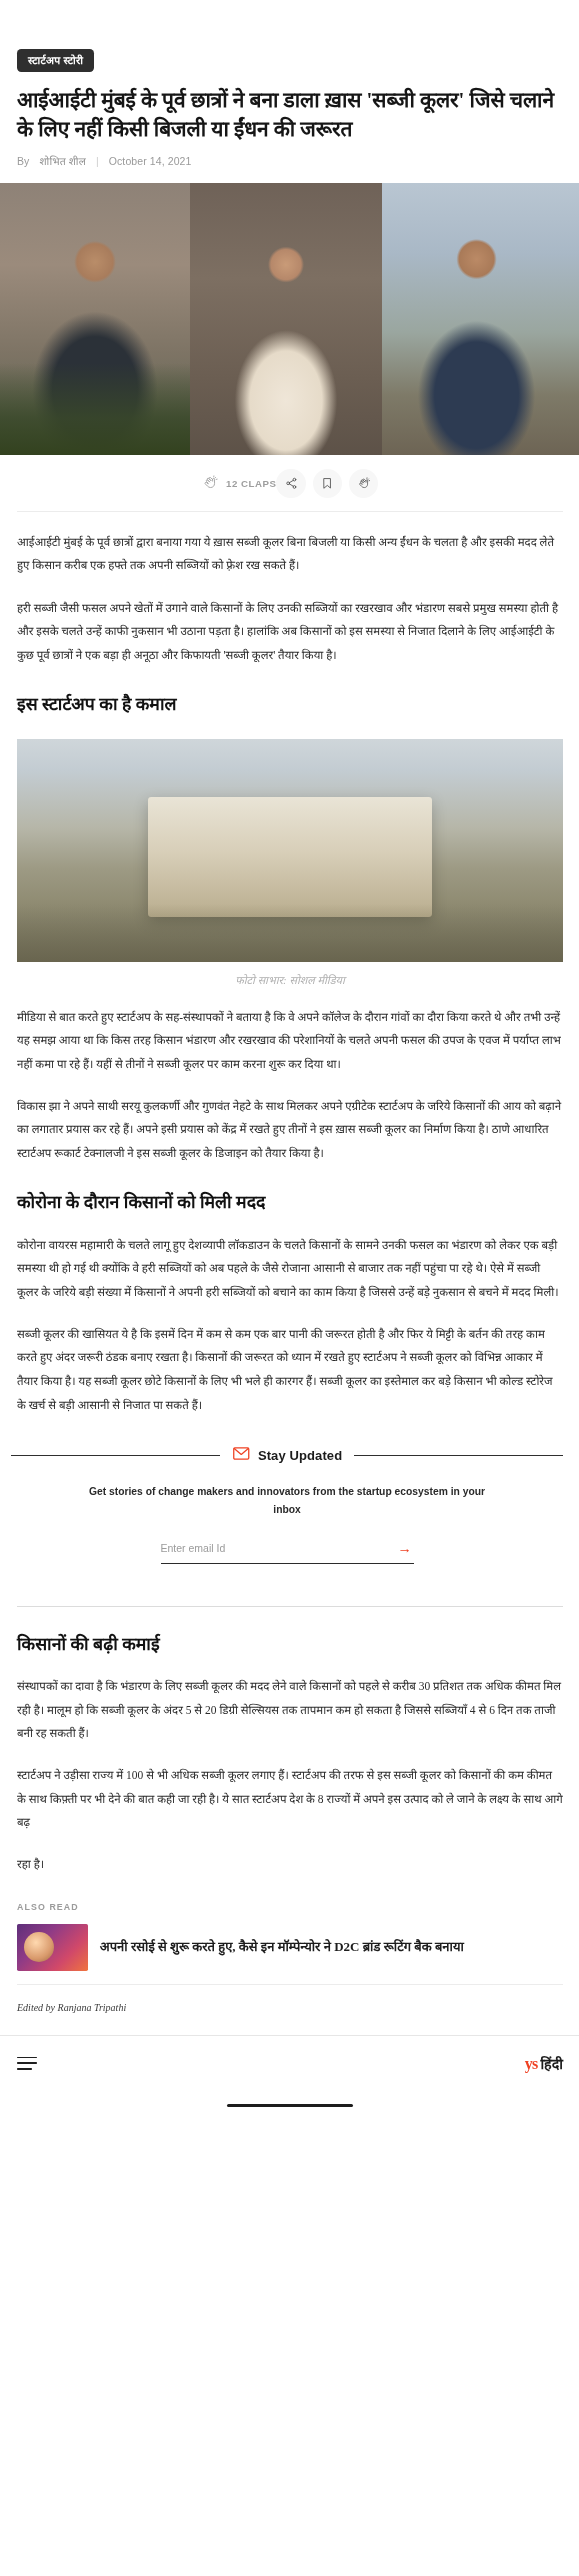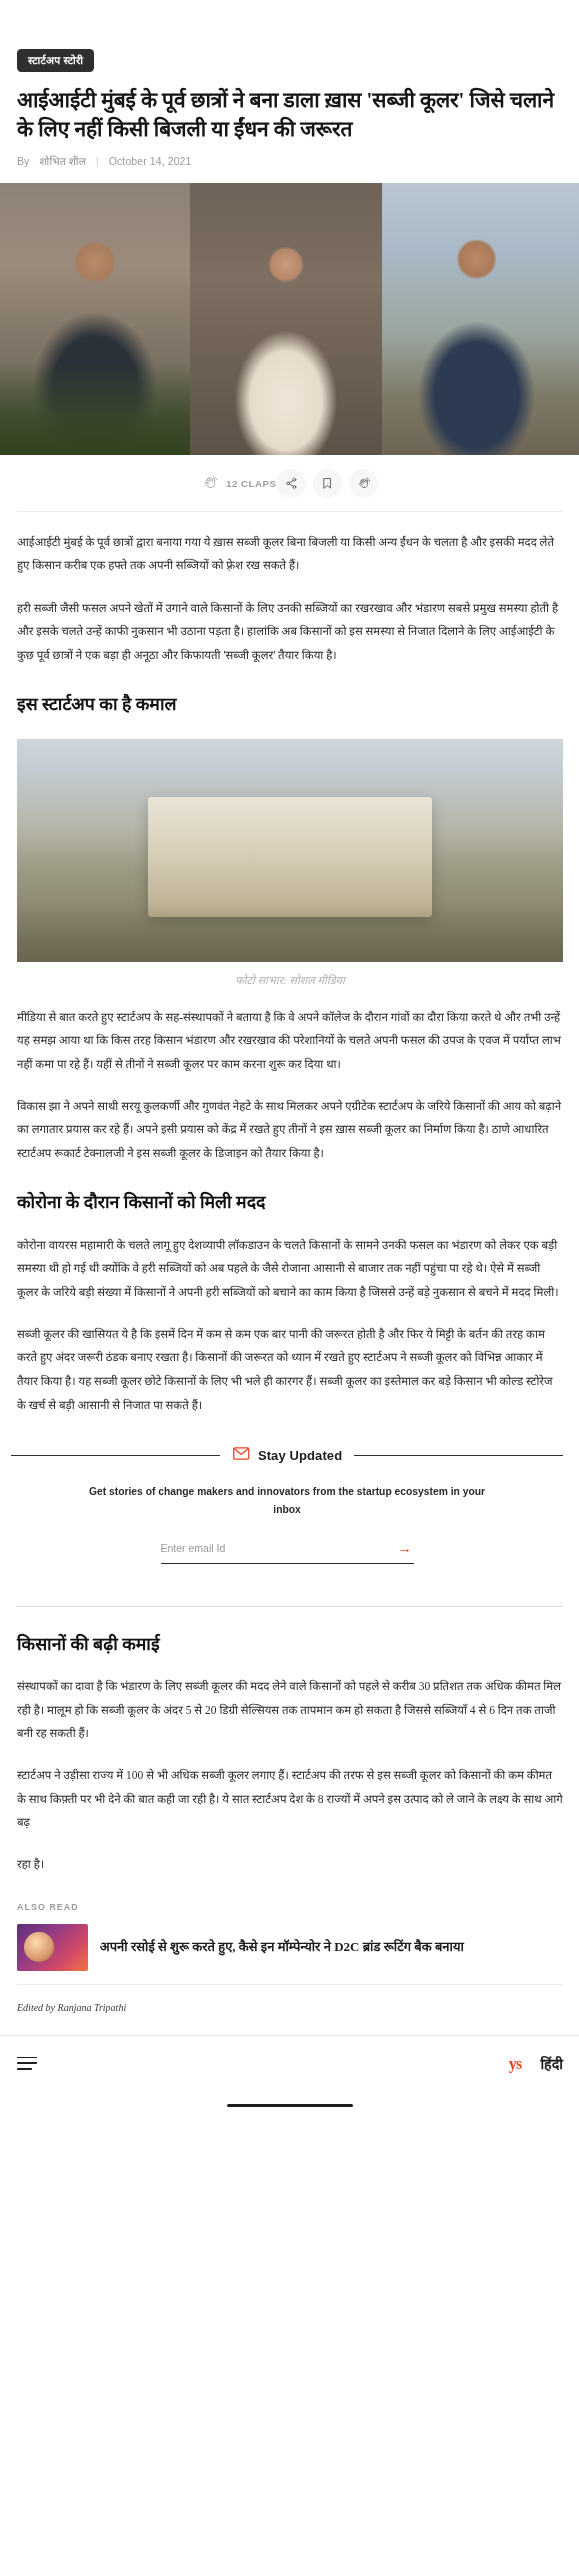--- a/index.html
+++ b/index.html
@@ -232,21 +232,21 @@
     height: 54px;
     display:flex; align-items:center; justify-content:space-between;
     padding: 0 17px;
     background:#fff;
   }
   .hamburger { display:flex; flex-direction:column; gap:4.2px; width:20px; }
   .hamburger span { display:block; height:1.7px; background:#1f1f1f; border-radius:0.8px; }
   .hamburger span:nth-child(1){ width:20px; }
   .hamburger span:nth-child(2){ width:20px; }
   .hamburger span:nth-child(3){ width:15px; }
-  .brand { display:flex; align-items:baseline; gap:19px; }
+  .brand { display:flex; align-items:baseline; gap:3px; }
   .brand .ys {
     color:#ef4123; font-weight:800; font-size:16px; letter-spacing:-0.8px;
     font-family:"Liberation Serif", serif;
   }
   .brand .hindi {
     color:#1c1c1c; font-weight:800; font-size:14.3px;
     font-family:"Liberation Sans", sans-serif;
   }
   .home-bar-wrap { height: 30px; display:flex; align-items:center; justify-content:center; background:#fff; }
   .home-bar { width: 126px; height: 3.4px; background:#1d1d1d; border-radius:1.7px; }

